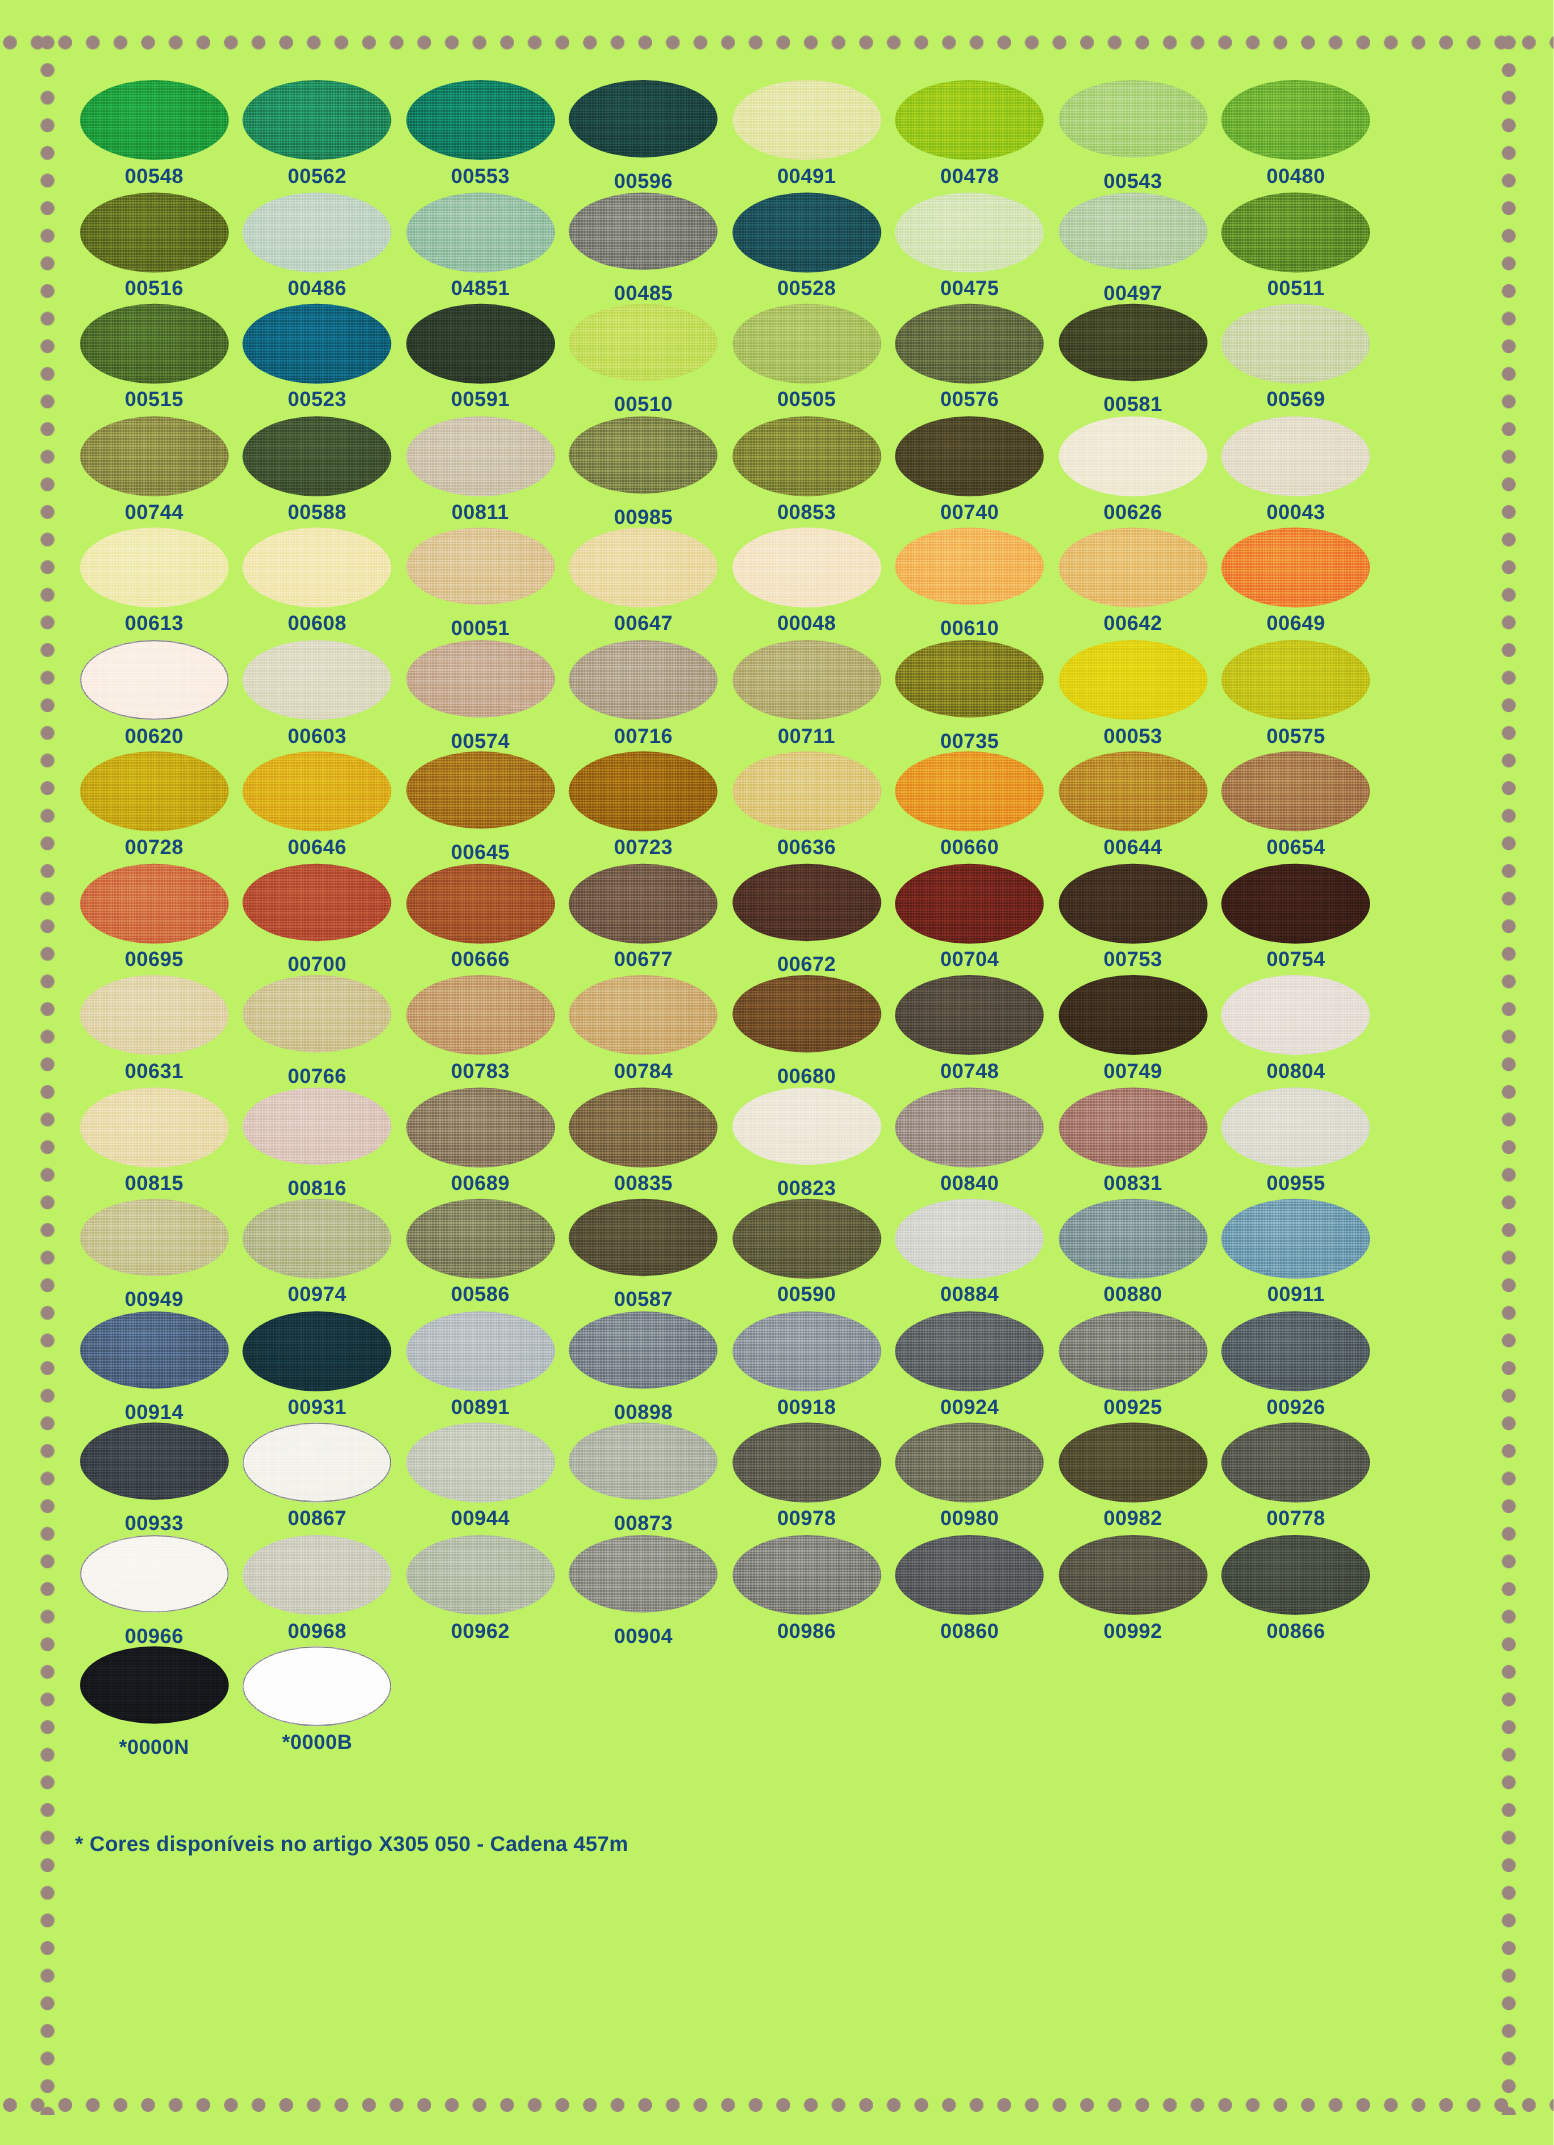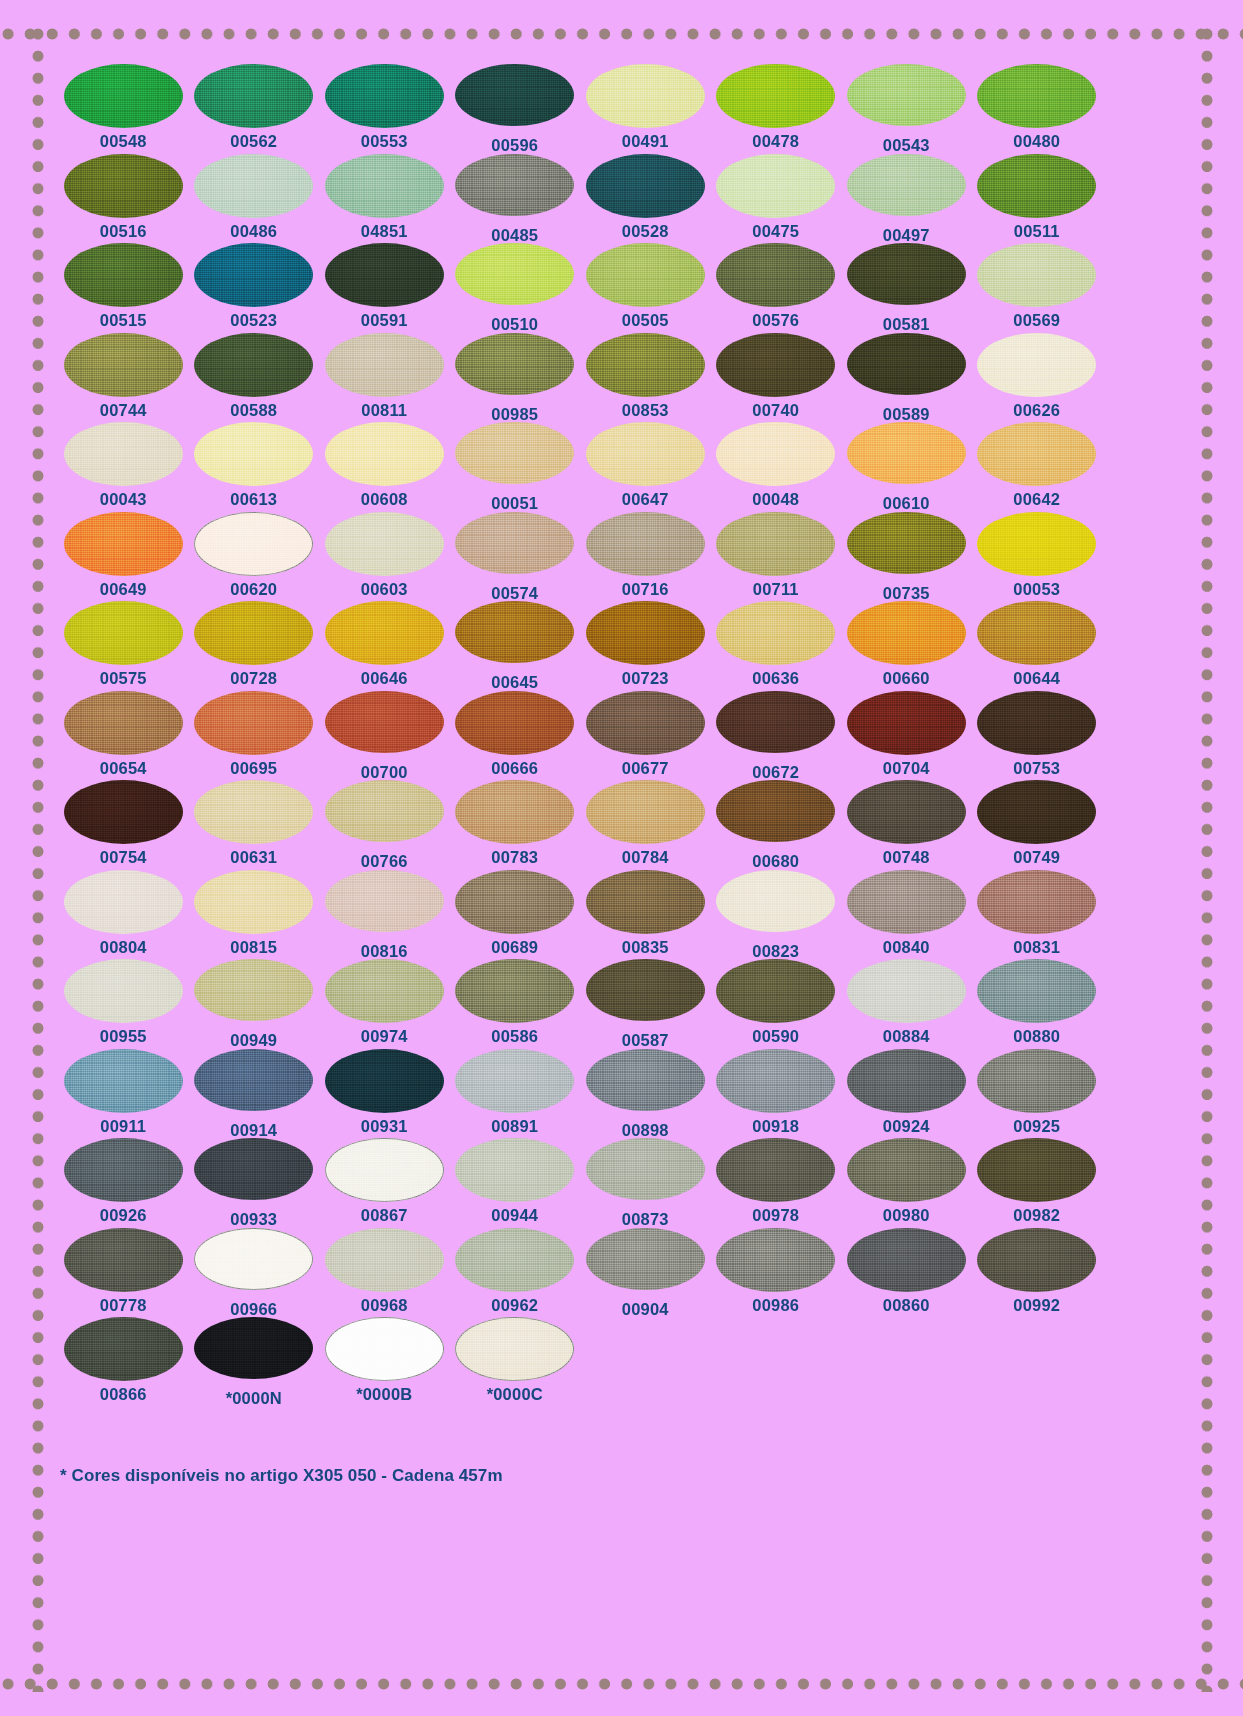--- a/index.html
+++ b/index.html
@@ -12,21 +12,21 @@
     height: 1716px;
     font-family: "Liberation Sans", sans-serif;
     position: relative;
     overflow: hidden;
   }
 
   
   #page {
     position: absolute;
     inset: 0;
-    background: #f0abfc;
+    background: #bef264;
     padding-left: 30px;
   }
   .dot-edge {
     position: absolute;
     background-repeat: repeat-x;
   }
   .dot-top, .dot-bottom {
     left: 0; right: 0;
     height: 16px;
     background-image: radial-gradient(circle at 8px 8px, #9b8480 5.2px, rgba(255,255,255,0) 5.8px);
@@ -231,24 +231,20 @@
         <div class="cell-label">00985</div>
       </div>
       <div class="cell">
         <div class="swatch" style="background: rgb(127, 132, 55);"></div>
         <div class="cell-label">00853</div>
       </div>
       <div class="cell">
         <div class="swatch" style="background: rgb(74, 67, 39);"></div>
         <div class="cell-label">00740</div>
       </div>
-      <div class="cell nudge">
-        <div class="swatch" style="background: rgb(58, 58, 35);"></div>
-        <div class="cell-label">00589</div>
-      </div>
       <div class="cell">
         <div class="swatch" style="background: rgb(239, 233, 212);"></div>
         <div class="cell-label">00626</div>
       </div>
       <div class="cell">
         <div class="swatch" style="background: rgb(227, 220, 200);"></div>
         <div class="cell-label">00043</div>
       </div>
       <div class="cell">
         <div class="swatch" style="background: rgb(240, 234, 175);"></div>
@@ -570,24 +566,20 @@
         <div class="swatch" style="background: rgb(68, 74, 64);"></div>
         <div class="cell-label">00866</div>
       </div>
       <div class="cell nudge">
         <div class="swatch" style="background: rgb(22, 23, 27);"></div>
         <div class="cell-label">*0000N</div>
       </div>
       <div class="cell">
         <div class="swatch outlined" style="background: rgb(253, 253, 253);"></div>
         <div class="cell-label">*0000B</div>
-      </div>
-      <div class="cell">
-        <div class="swatch outlined" style="background: rgb(237, 231, 216);"></div>
-        <div class="cell-label">*0000C</div>
       </div>
       <div class="cell empty"></div>
       <div class="cell empty"></div>
     </div>
 
   <div id="footnote">* Cores disponíveis no artigo X305 050 - Cadena 457m</div>
 
 </div>
 
 </body></html>

